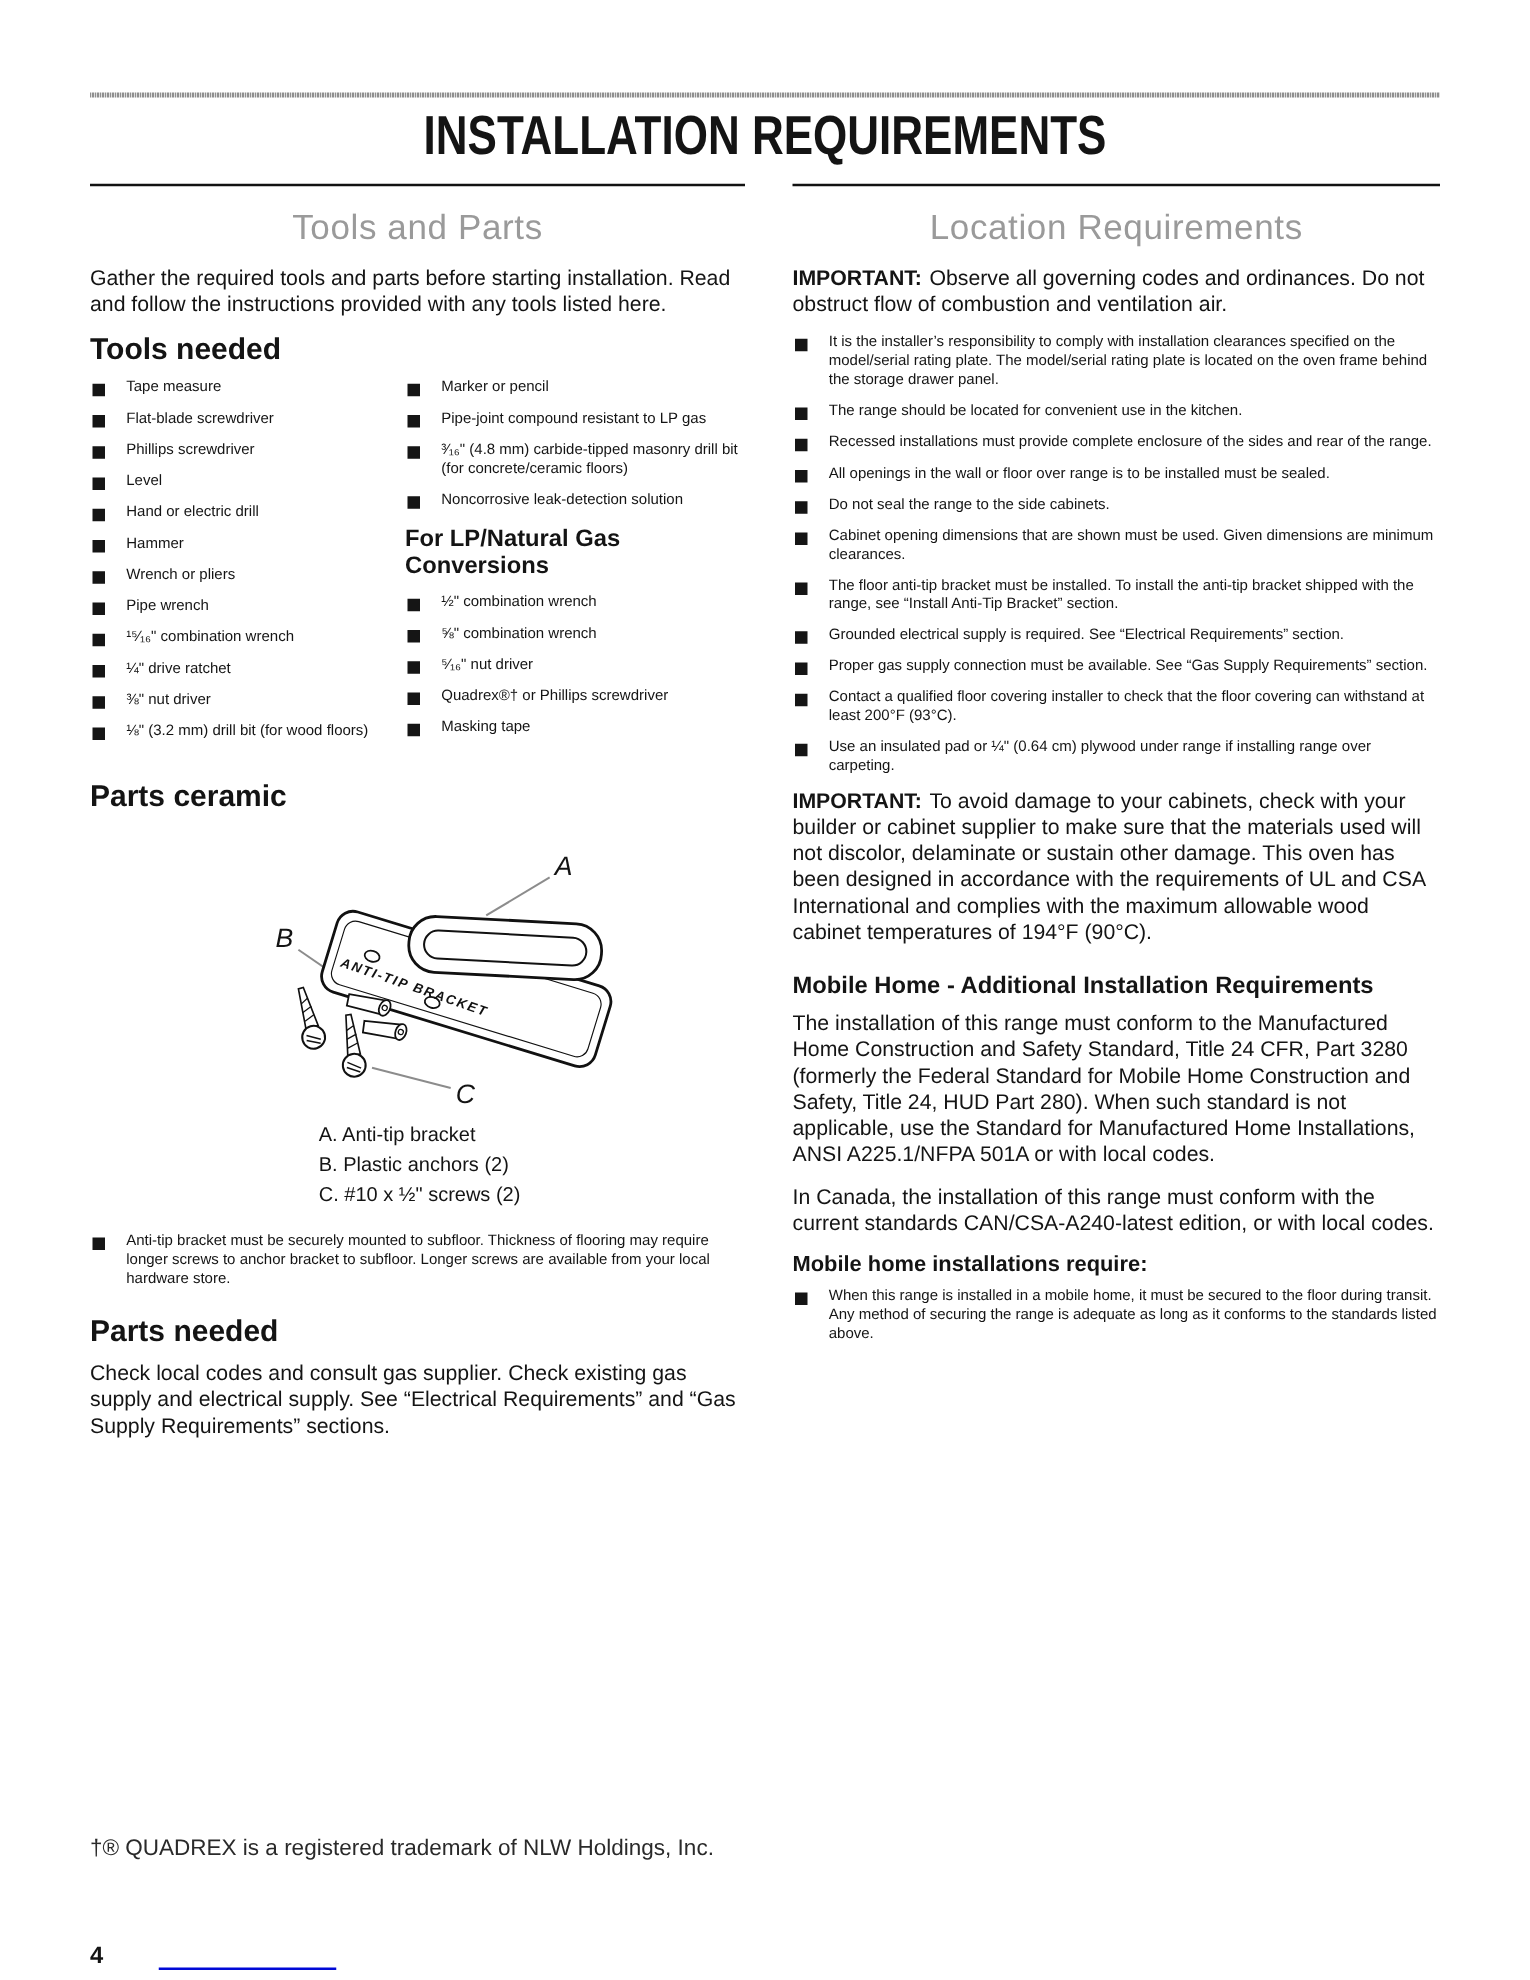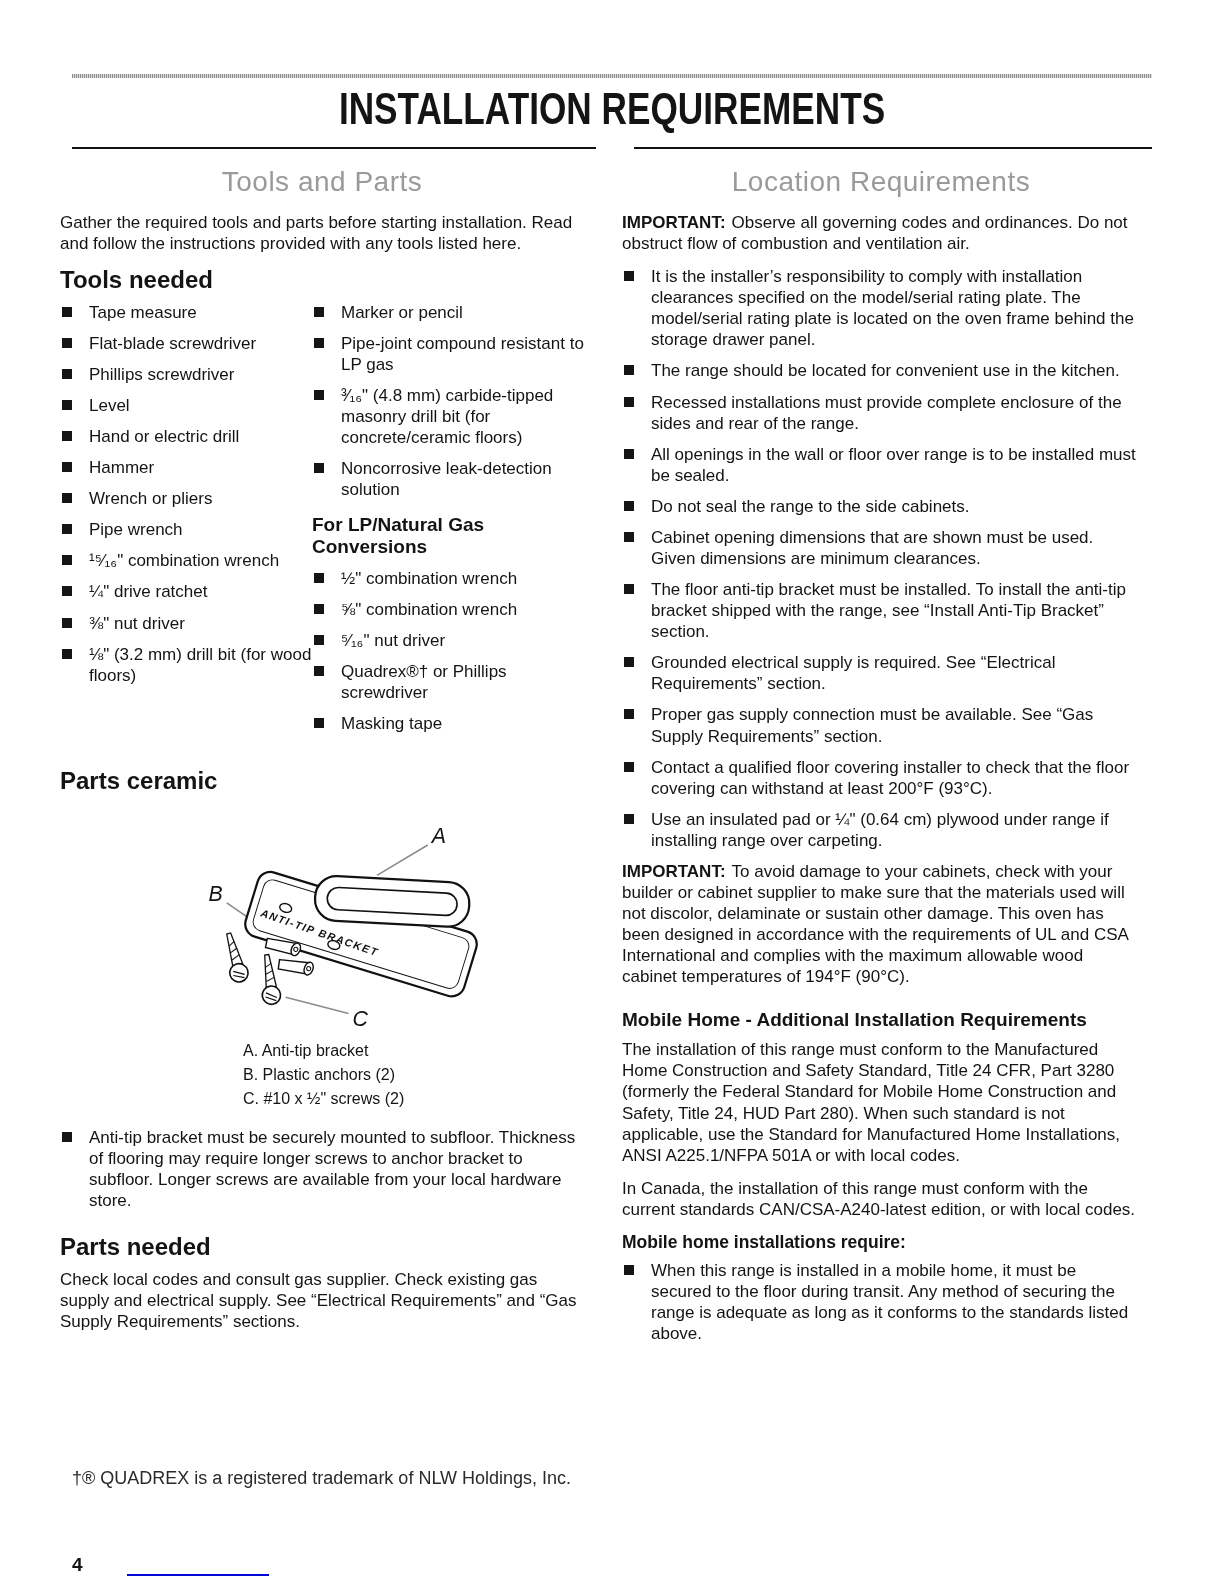--- a/index.html
+++ b/index.html
@@ -7,34 +7,34 @@
   .page{position:absolute;inset:0;}
 
   .top-rule{position:absolute;top:74px;left:72px;width:1080px;height:4px;
     background:repeating-linear-gradient(90deg,#8f8f8f 0 1px,#dedede 1px 2px);}
   .title{position:absolute;top:84px;left:0;width:100%;margin:0;text-align:center;
     font-size:44px;font-weight:700;letter-spacing:0;transform:scaleX(.8);white-space:nowrap;}
   .col-rule{position:absolute;top:147px;height:2px;background:#111;}
   .col-rule.left{left:72px;width:524px;}
   .col-rule.right{left:634px;width:518px;}
 
-  .columns{position:absolute;top:158px;left:60px;width:1080px;display:flex;gap:38px;}
+  .columns{position:absolute;top:158px;left:72px;width:1080px;display:flex;gap:38px;}
   .col{flex:0 0 524px;}
   .col.right-col{flex:0 0 518px;}
 
   .section-heading{margin:8px 0 14px;text-align:center;font-size:28px;font-weight:400;
     color:#9a9a9a;letter-spacing:.5px;}
   .body{font-size:17px;line-height:1.24;margin:0 0 12px;}
   .subhead{font-size:24px;font-weight:700;margin:10px 0 8px;line-height:1.15;}
   .subhead.lp{font-size:19px;margin:14px 0 10px;}
   .subhead.small{font-size:17.5px;margin:10px 0 8px;}
   .subhead.gap-top{margin-top:22px;}
   strong.imp{margin-right:6px;}
 
-  .bullet-item{display:flex;align-items:flex-start;margin:0 0 10px;font-size:17px;line-height:1.24;}
+  .bullet-item{display:flex;align-items:flex-start;margin:0 0 10px;font-size:12px;line-height:1.24;}
   .bullet-square{flex:0 0 10px;width:10px;height:10px;background:#151515;margin:5px 17px 0 2px;}
   .bullet-text{flex:1;}
 
   .tools-grid{display:flex;margin-top:4px;}
   .tools-col1{flex:0 0 252px;}
   .tools-col2{flex:1;}
 
   .diagram{margin:4px 0 4px 118px;}
   .dlabel{font-size:21px;font-style:italic;fill:#141414;font-family:"Liberation Sans",sans-serif;}
   .captions{margin:2px 0 16px 183px;font-size:16px;line-height:1.5;}

